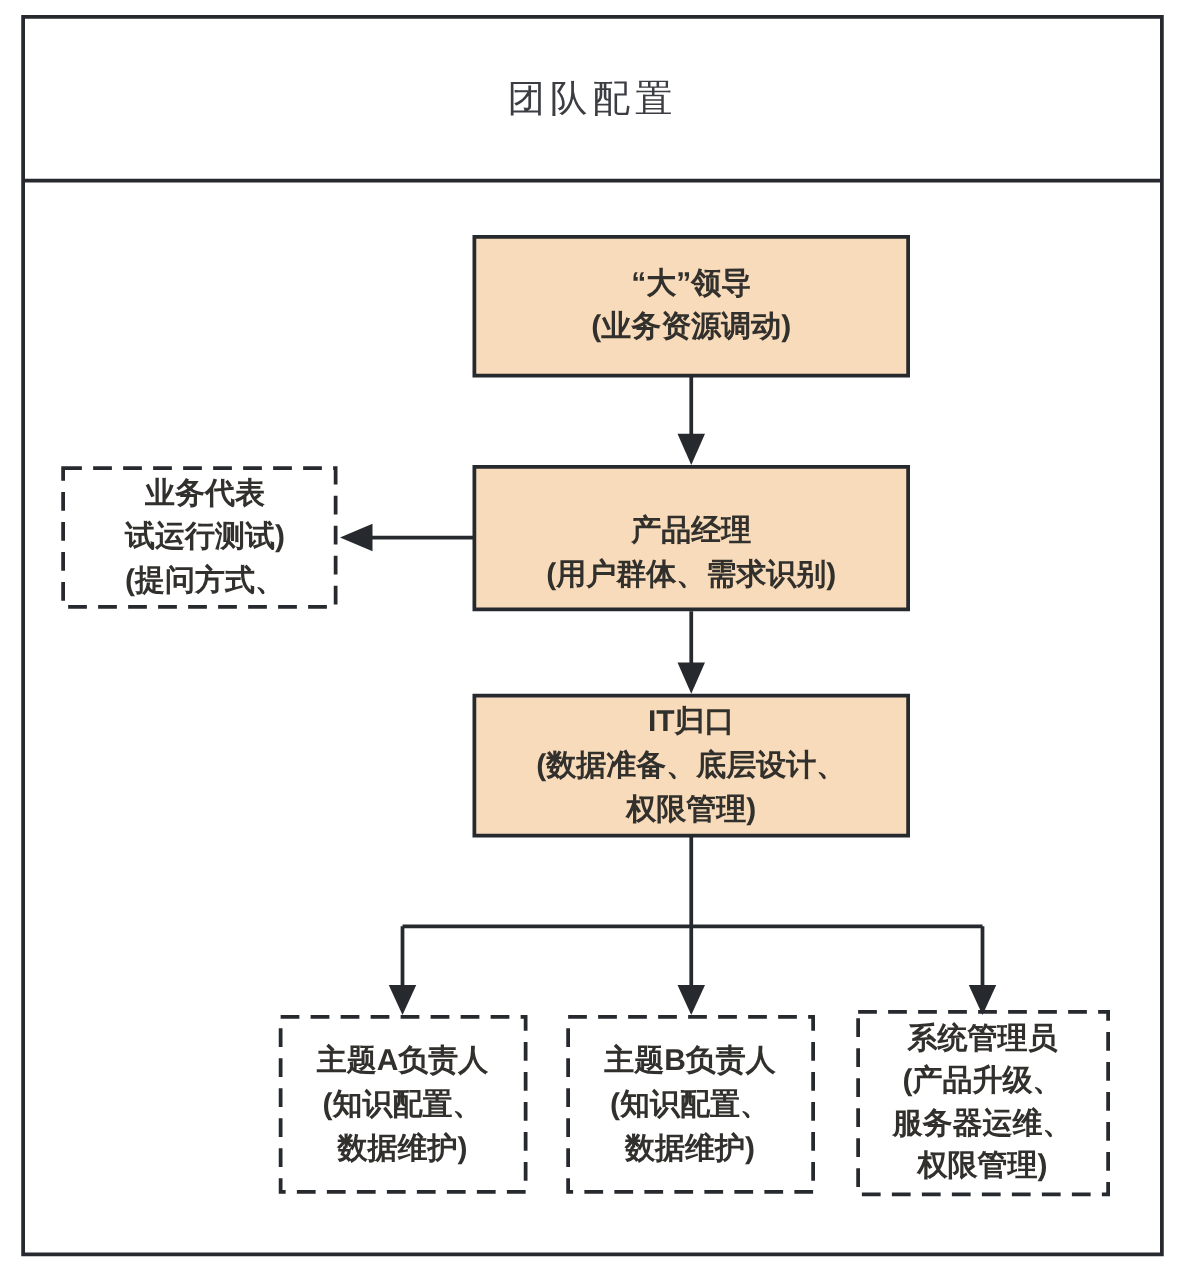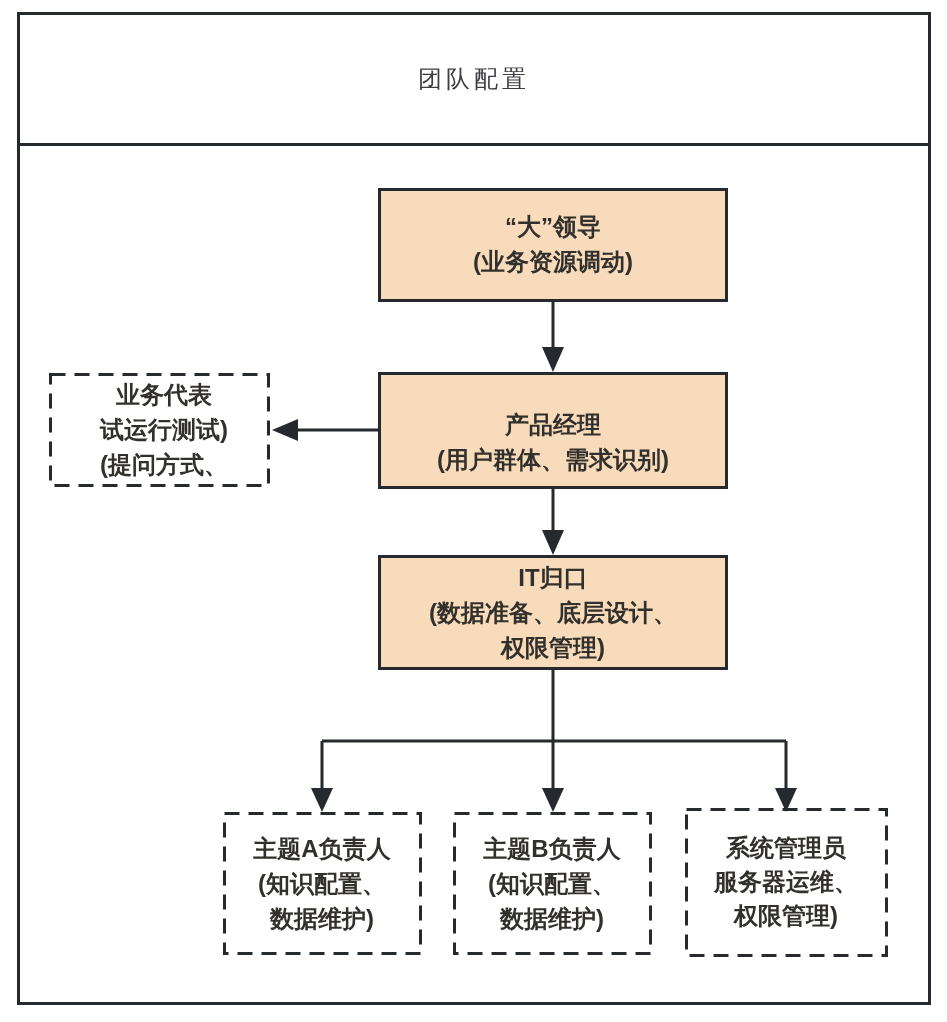--- a/index.html
+++ b/index.html
@@ -2,21 +2,21 @@
 <html><head>
 <meta charset="utf-8">
 <style>
   html,body{margin:0;padding:0;background:#ffffff;}
   body{width:947px;height:1022px;position:relative;overflow:hidden;
        font-family:"Liberation Sans","DejaVu Sans",sans-serif;}
   .frame{position:absolute;left:17px;top:12px;width:908px;height:987px;
          border:3px solid #26292d;background:transparent;}
   .titlebar{height:128px;border-bottom:3px solid #26292d;
             display:flex;align-items:center;justify-content:center;}
-  .title{font-size:24px;color:#3b3d42;letter-spacing:4px;font-weight:500;}
+  .title{font-size:30px;color:#3b3d42;letter-spacing:4px;font-weight:500;}
   svg.connectors{position:absolute;left:0;top:0;width:947px;height:1022px;}
   .node{position:absolute;display:flex;flex-direction:column;align-items:center;
         justify-content:center;text-align:center;color:#32302c;
         font-size:24px;line-height:35px;font-weight:bold;}
   .node .ln{white-space:nowrap;}
 </style>
 </head>
 <body>
 
 <div class="frame">
@@ -84,15 +84,16 @@
 </div>
 
 <div class="node" style="left:453px;top:812px;width:198px;height:142px;">
   <div class="ln">主题B负责人</div>
   <div class="ln">(知识配置、</div>
   <div class="ln">数据维护)</div>
 </div>
 
 <div class="node" style="left:685px;top:808px;width:202px;height:148px;line-height:34px;">
   <div class="ln">系统管理员</div>
+  <div class="ln">(产品升级、</div>
   <div class="ln">服务器运维、</div>
   <div class="ln">权限管理)</div>
 </div>
 
 </body></html>

